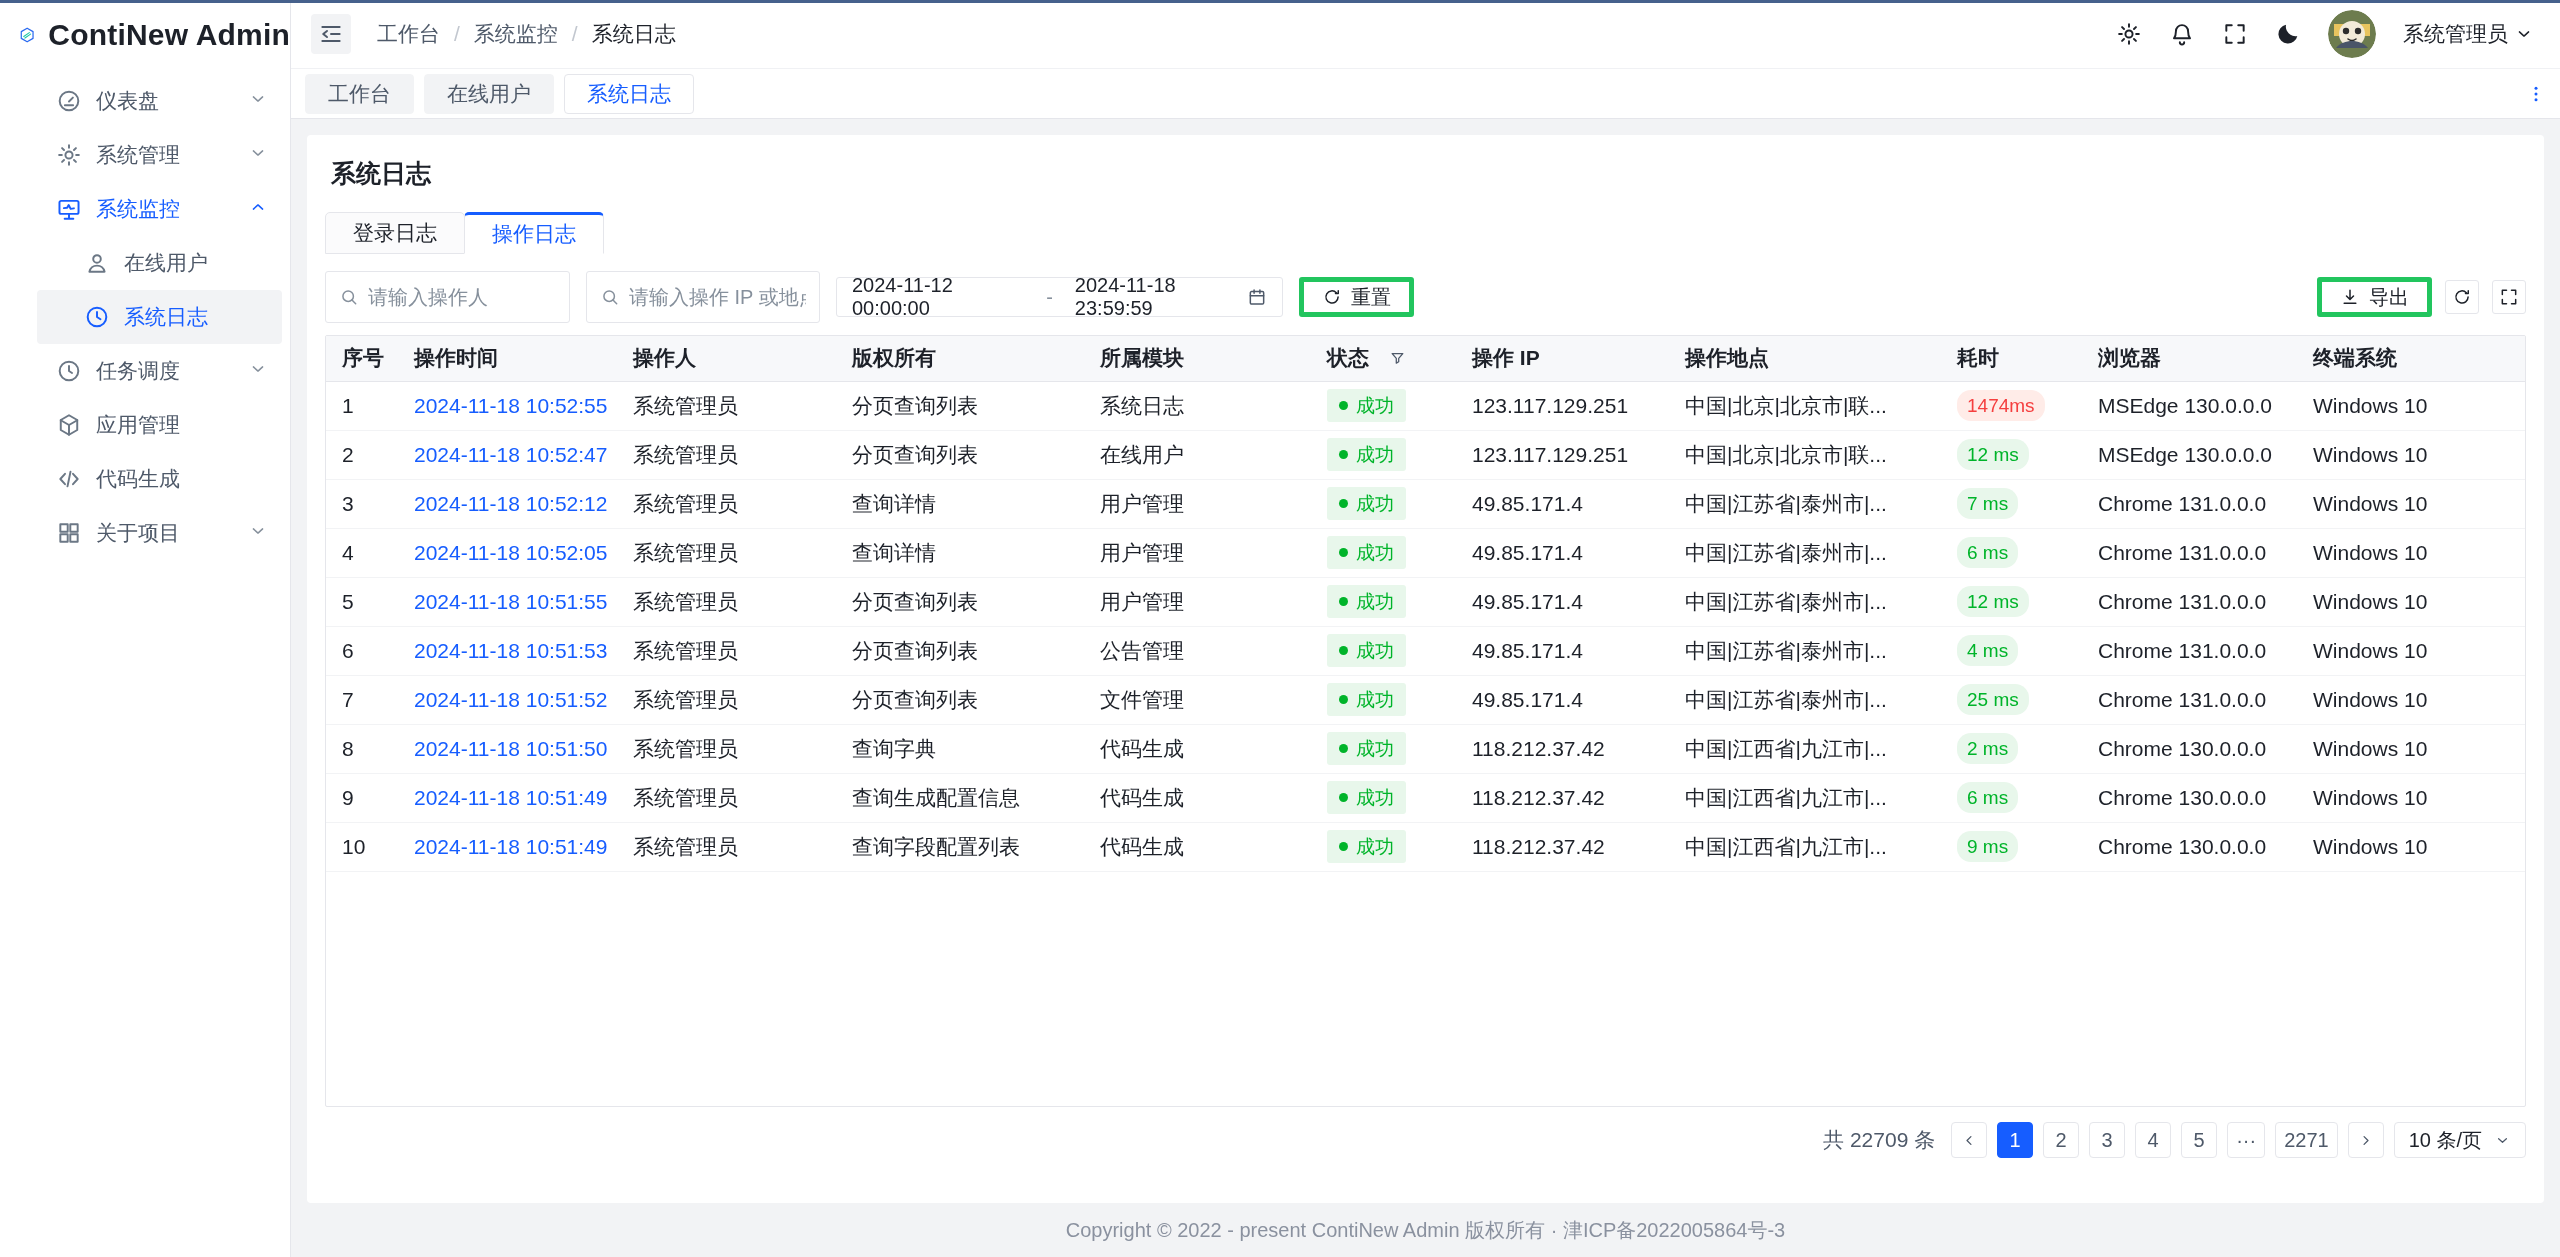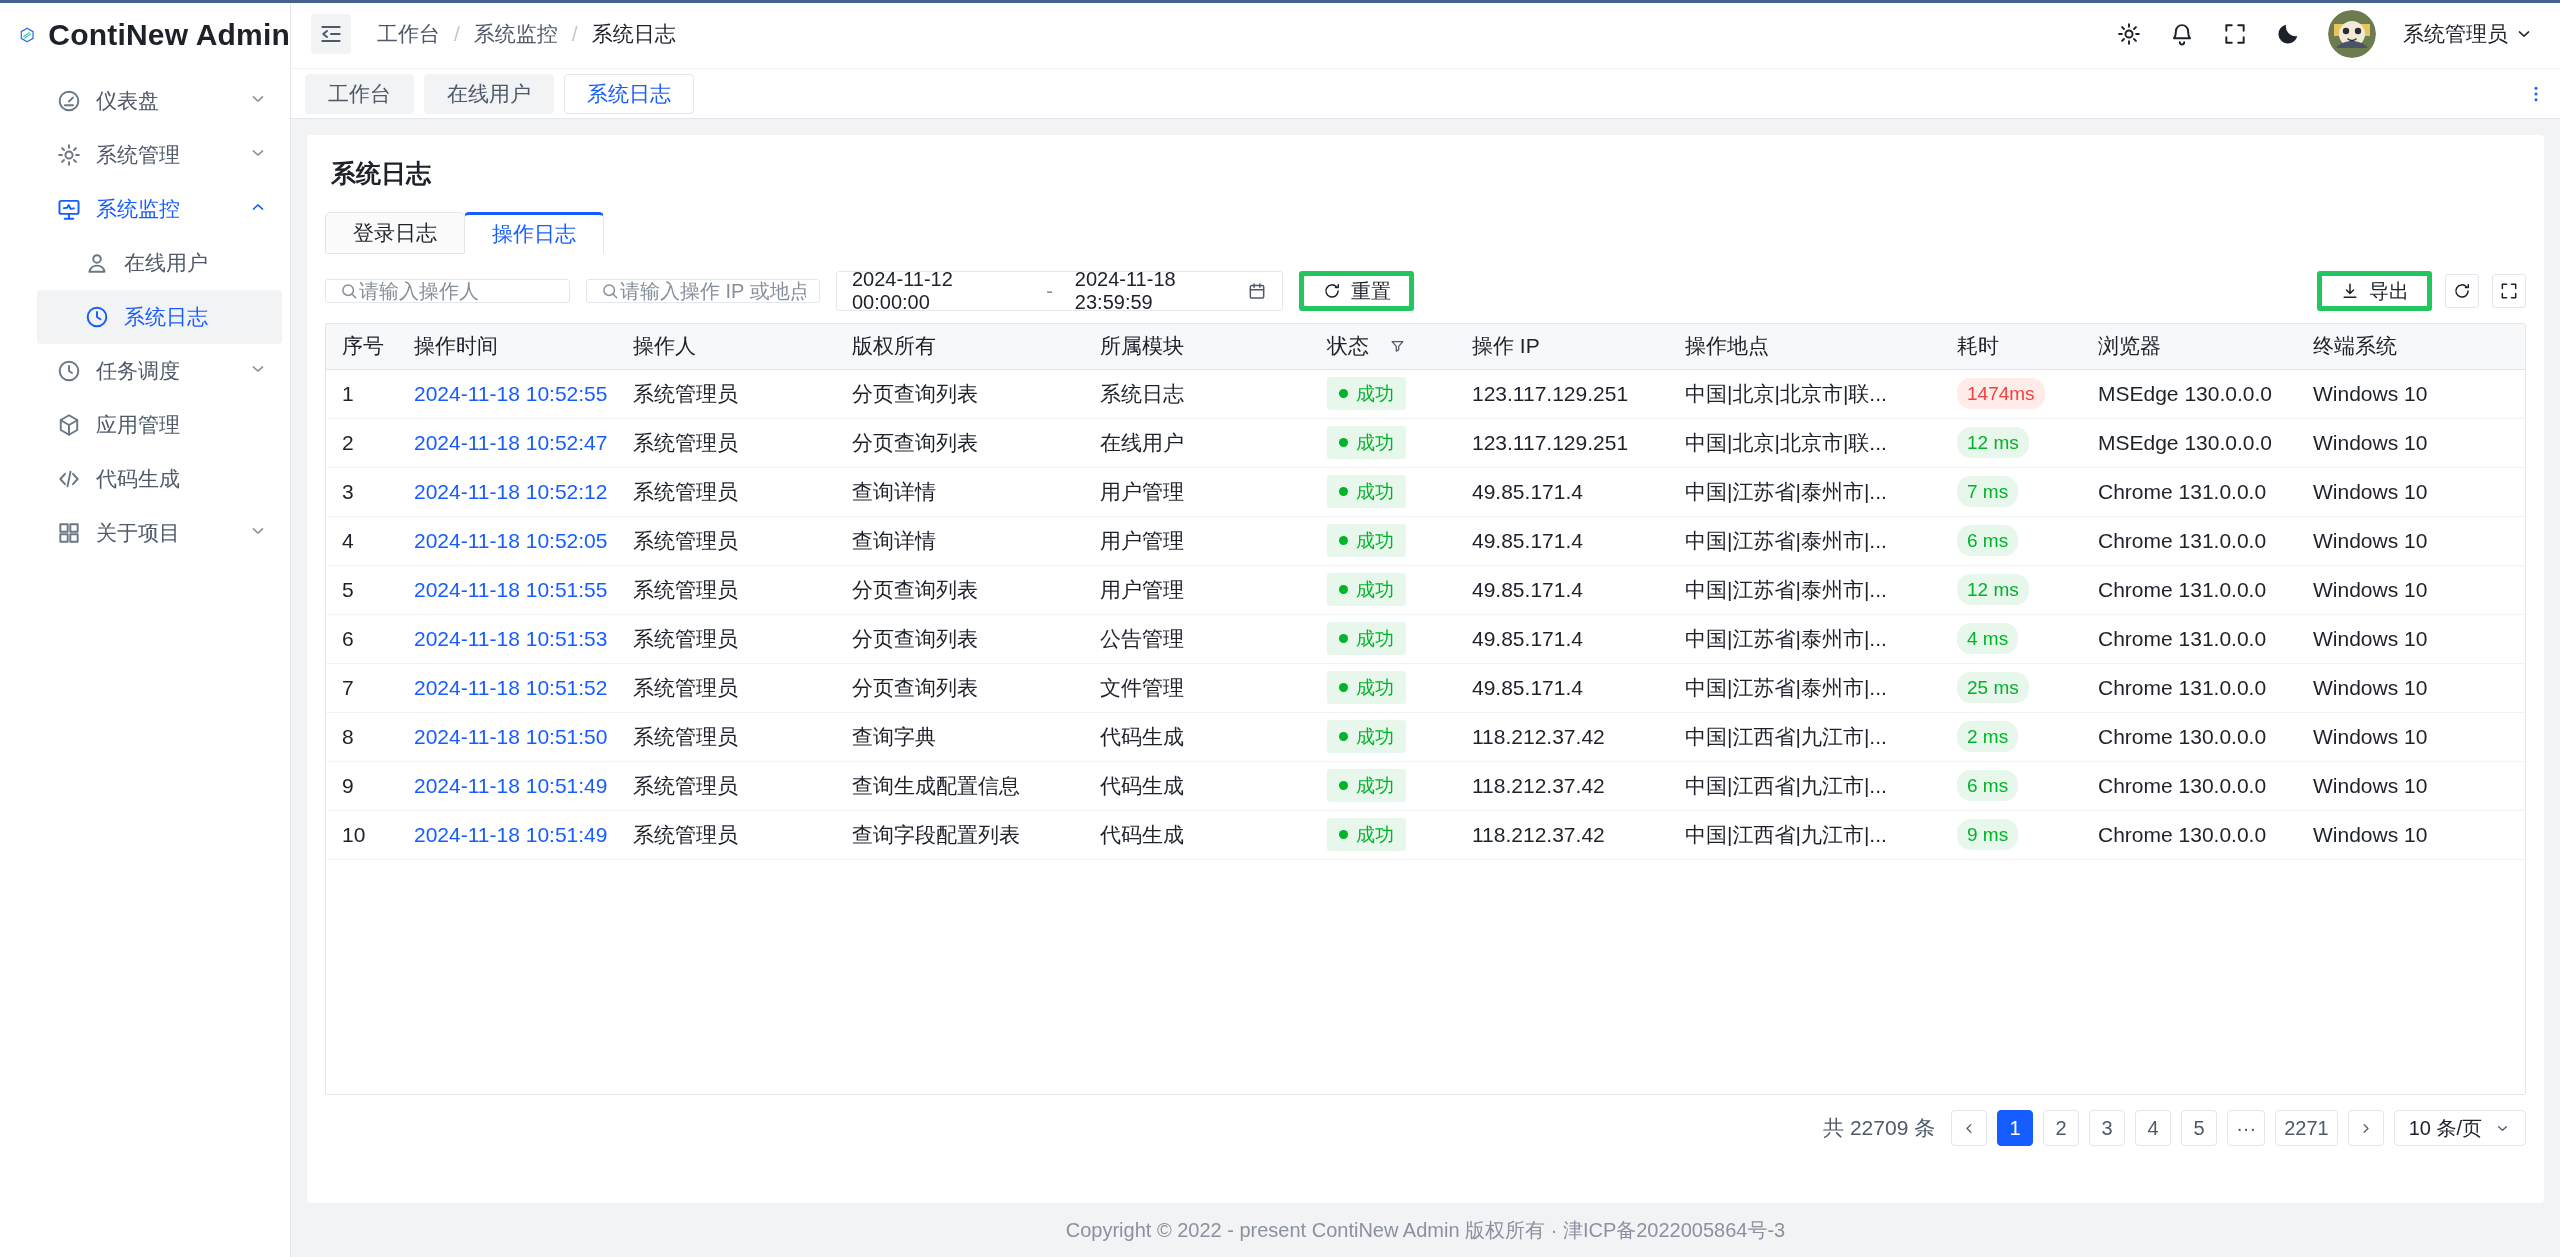--- a/index.html
+++ b/index.html
@@ -54,38 +54,38 @@
   .content { flex:1; display:flex; flex-direction:column; min-height:0; }
   .card { margin:16px 16px 0; background:#fff; border-radius:4px; height:1068px; padding:14px 18px 0; flex:none; }
   .page-title { font-size:25px; font-weight:bold; margin:8px 0 22px 6px; }
 
   .inner-tabs { display:flex; align-items:flex-end; gap:0; }
   .itab { height:42px; display:flex; align-items:center; padding:0 27px; font-size:21px; color:#1d2129;
     background:#fbfbfc; border:1px solid #e5e6eb; border-radius:5px 5px 0 0; cursor:pointer; margin-right:-1px; }
   .itab.active { background:#fff; color:#165DFF; border-top:3px solid #165DFF; border-bottom:1px solid #fff; position:relative; }
 
   .filter-row { margin-top:17px; display:flex; align-items:center; gap:16px; }
-  .search-box { height:24px; border:1px solid #e5e6eb; border-radius:3px; background:#fff; display:flex; align-items:center; padding:0 13px; color:#86909c; }
+  .search-box { height:52px; border:1px solid #e5e6eb; border-radius:3px; background:#fff; display:flex; align-items:center; padding:0 13px; gap:9px; color:#86909c; }
   .search-box input { border:none; outline:none; font-size:20px; font-family:inherit; color:#1d2129; width:100%; background:transparent; }
   .search-box input::placeholder { color:#86909c; }
   .sb-operator { width:245px; }
   .sb-ip { width:234px; }
   .range-picker { width:447px; height:40px; border:1px solid #e5e6eb; border-radius:3px; background:#fff; display:flex; align-items:center; padding:0 15px; font-size:20px; color:#1d2129; cursor:pointer; }
   .range-picker .sep { color:#86909c; margin:0 22px; }
   .range-picker .cal { margin-left:auto; color:#4e5969; display:flex; }
   .btn { height:40px; border:5px solid #22c55e; border-radius:3px; background:#fff; display:flex; align-items:center; justify-content:center; gap:9px; font-size:20px; color:#1d2129; cursor:pointer; padding:0 18px; white-space:nowrap; }
   .filter-right { margin-left:auto; display:flex; align-items:center; gap:13px; }
   .icon-btn { width:34px; height:34px; border:1px solid #e5e6eb; border-radius:3px; background:#fff; display:flex; align-items:center; justify-content:center; color:#1d2129; cursor:pointer; }
 
   
   .table-wrap { margin-top:12px; border:1px solid #e5e6eb; border-radius:2px; height:772px; overflow:hidden; }
   table { border-collapse:collapse; table-layout:fixed; width:100%; }
   col.c1{width:72px} col.c2{width:219px} col.c3{width:219px} col.c4{width:248px} col.c5{width:227px}
   col.c6{width:145px} col.c7{width:213px} col.c8{width:272px} col.c9{width:141px} col.c10{width:215px} col.c11{width:auto}
-  th { height:45px; background:#f7f8fa; font-size:21px; font-weight:400; color:#1d2129; text-align:left; padding:0 8px 0 16px; border-bottom:1px solid #e5e6eb; white-space:nowrap; }
+  th { height:45px; background:#f7f8fa; font-size:21px; font-weight:700; color:#1d2129; text-align:left; padding:0 8px 0 16px; border-bottom:1px solid #e5e6eb; white-space:nowrap; }
   td { height:49px; font-size:21px; color:#1d2129; padding:0 8px 0 16px; border-bottom:1px solid #f2f3f5; white-space:nowrap; overflow:hidden; }
   .th-inner { display:flex; align-items:center; gap:20px; }
   .filter-funnel { color:#4e5969; cursor:pointer; display:flex; }
   a.time-link { color:#165DFF; text-decoration:none; cursor:pointer; }
   .status-badge { display:inline-flex; align-items:center; gap:8px; height:33px; padding:0 12px; border-radius:3px; background:#e8f7eb; color:#00b42a; font-size:19px; }
   .status-badge .dot { width:9px; height:9px; border-radius:50%; background:#00b42a; }
   .dur-badge { display:inline-flex; align-items:center; height:31px; padding:0 10px; border-radius:14px; font-size:19px; }
   .dur-badge.success { background:#e8f7eb; color:#00b42a; }
   .dur-badge.danger { background:#ffece8; color:#f53f3f; }
 

